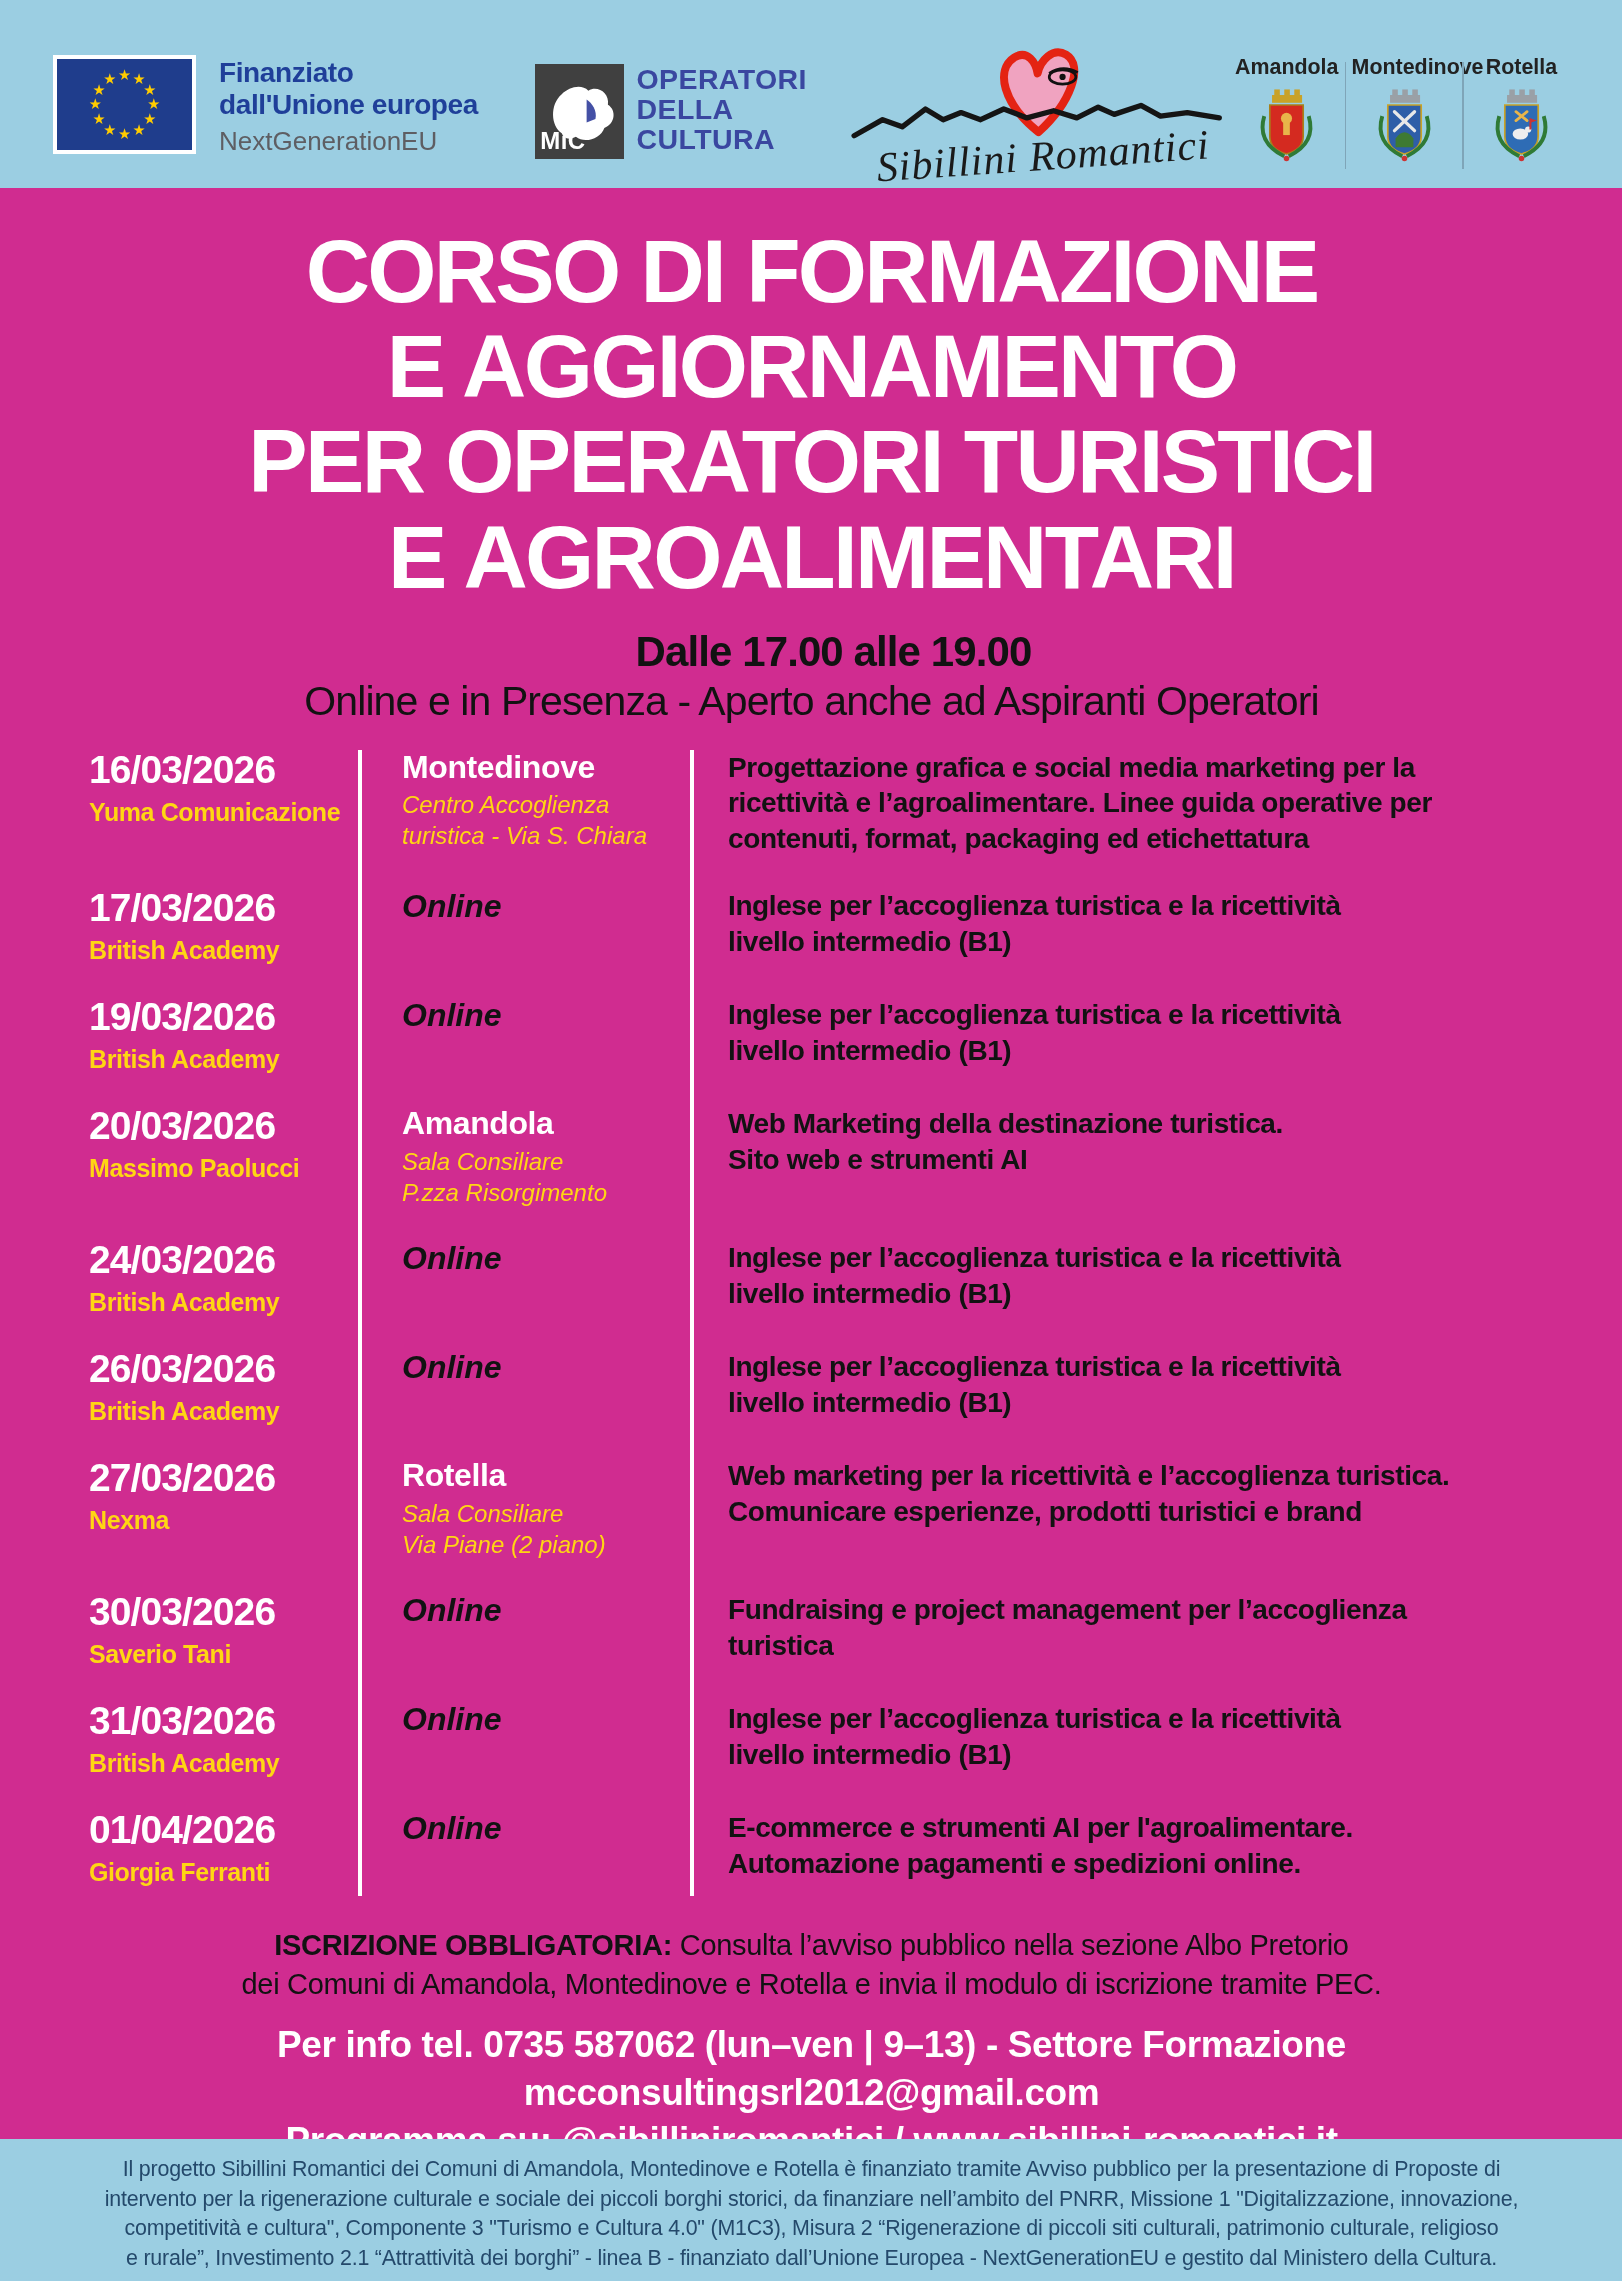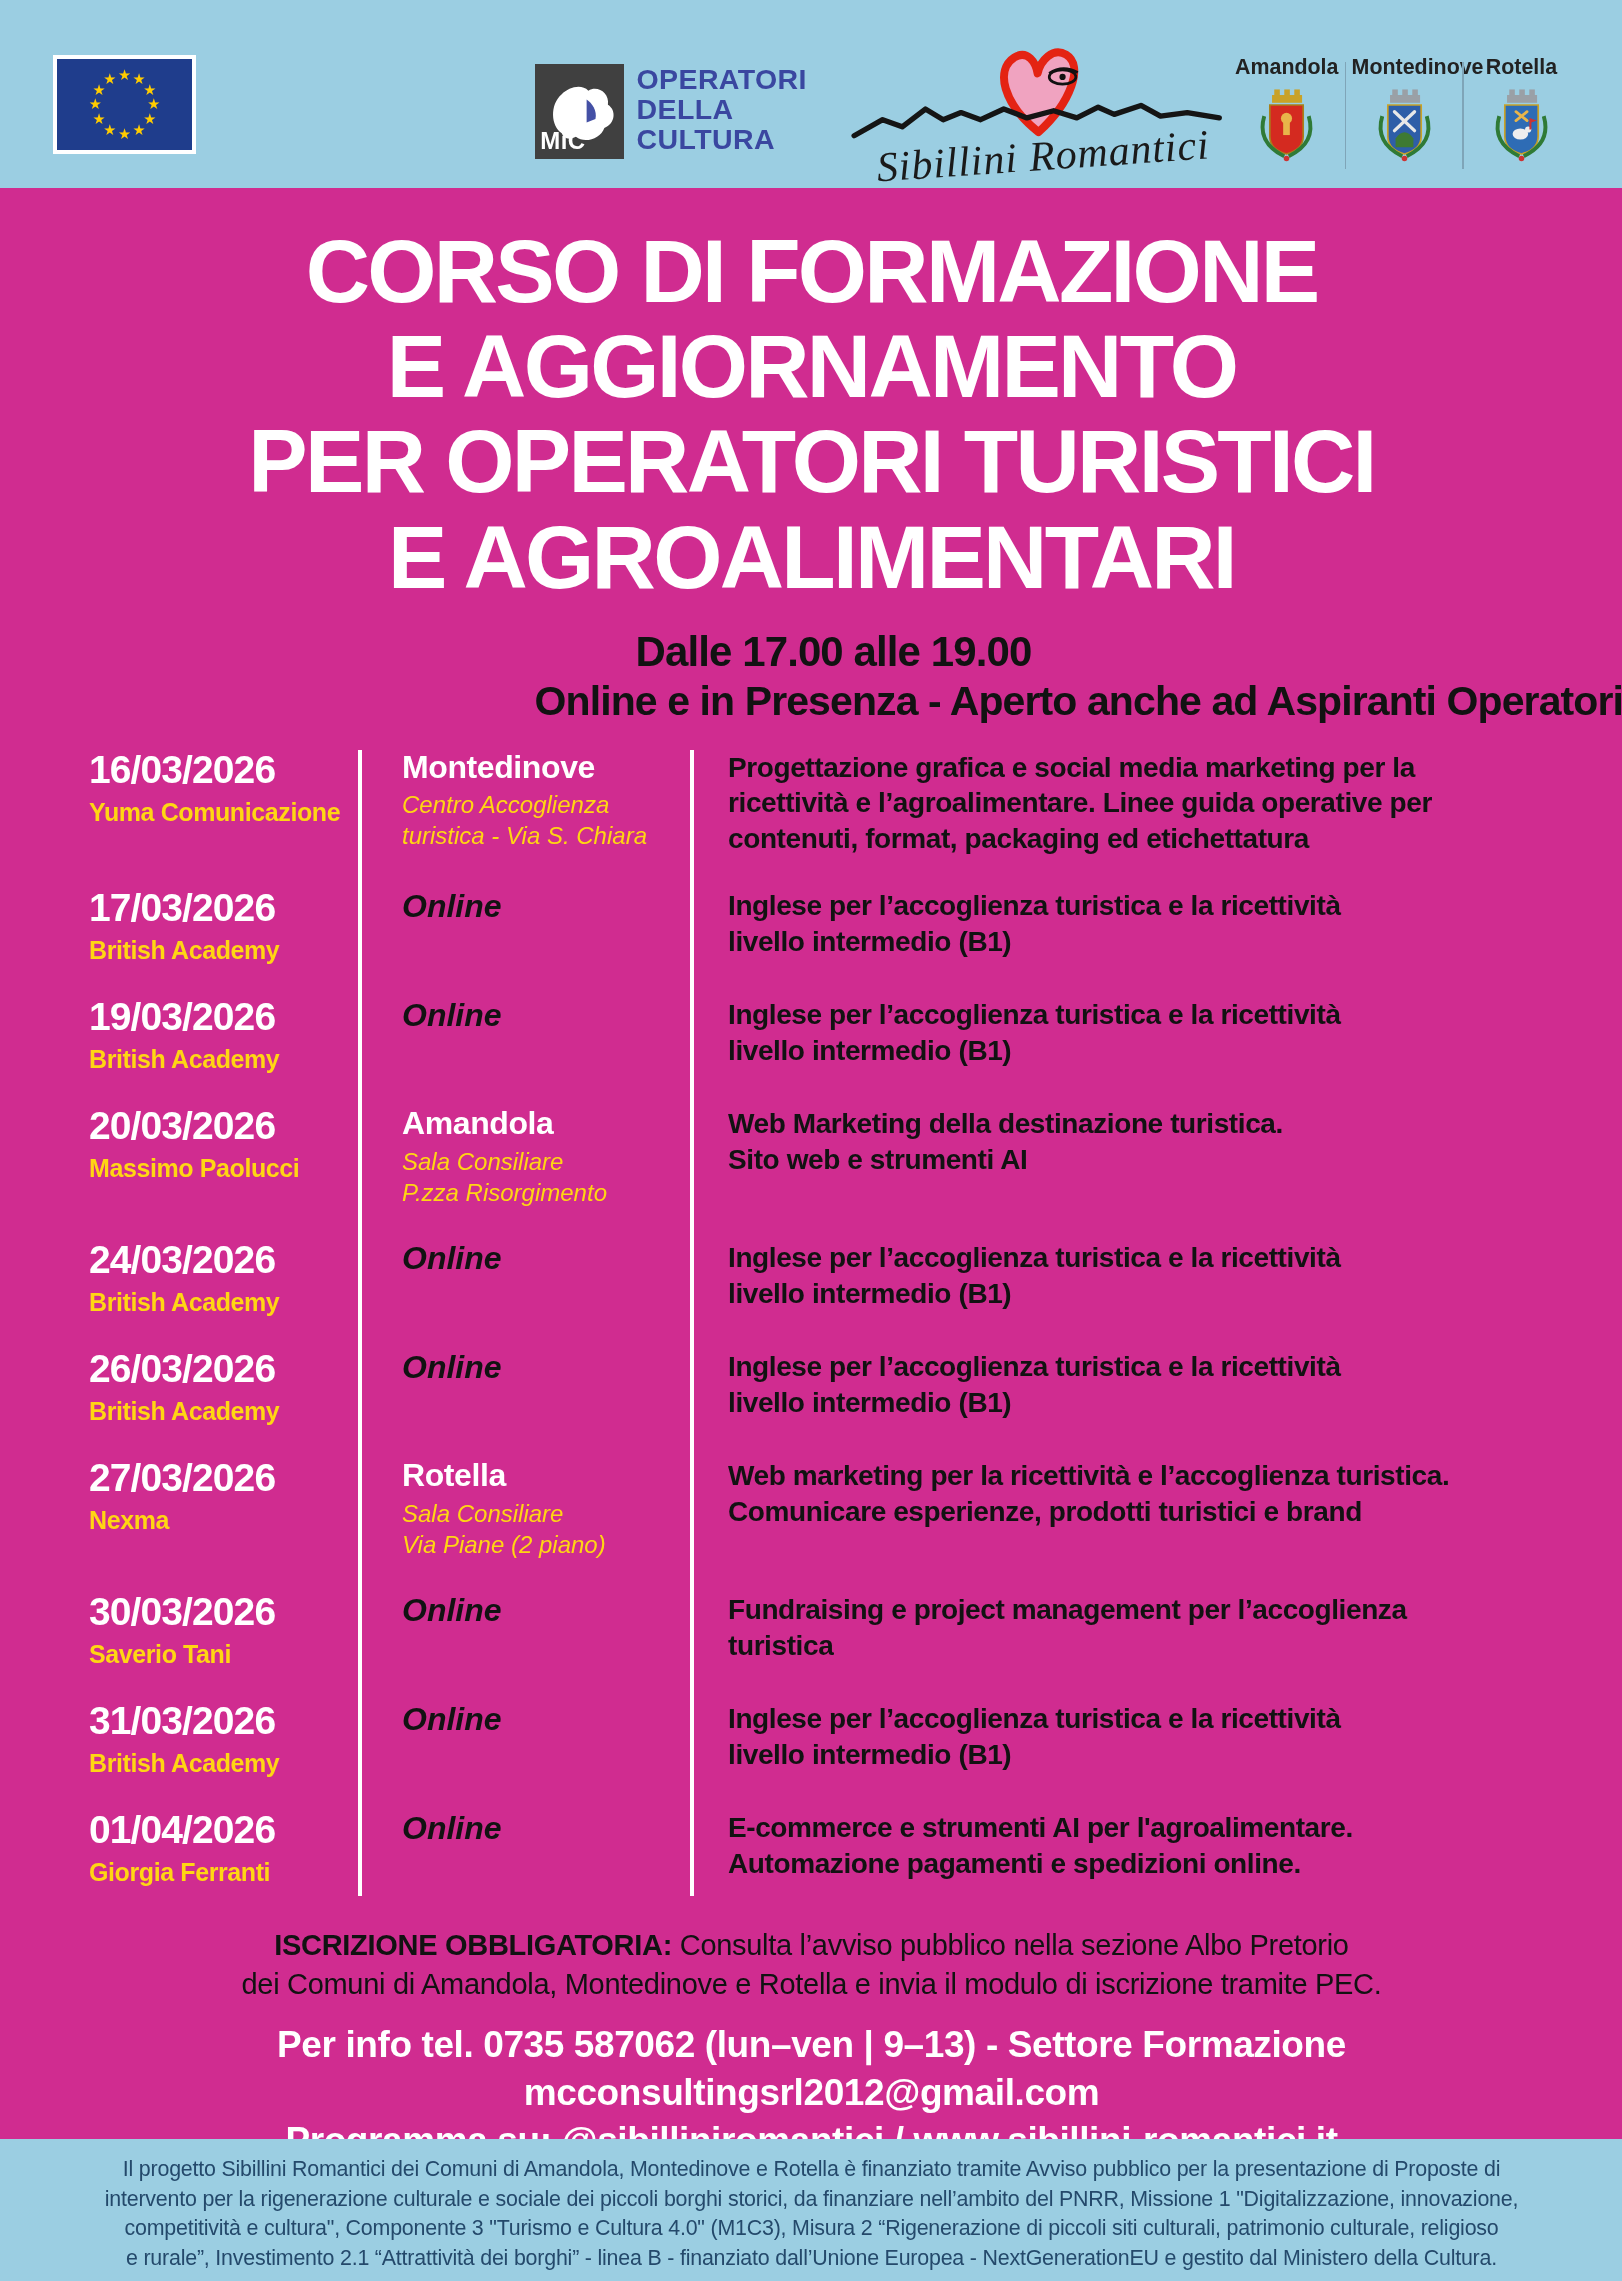--- a/index.html
+++ b/index.html
@@ -27,21 +27,21 @@
   .stemmi { position:absolute; right:49px; top:55px; display:flex; align-items:flex-start; }
   .crest { width:105px; text-align:center; }
   .crest-label { font-size:21.4px; font-weight:bold; color:#222; margin-bottom:5.3px; }
   .crest-sep { width:1.8px; height:107px; background:#7FA5B8; margin:7.1px 5.3px 0 5.3px; }
 
   
   .poster { position:relative; width:100%; height:1951px; background:#D02C90; overflow:hidden; }
   .title { margin:36px 27px 0 27px; text-align:center; color:#ffffff; font-weight:bold;
     font-size:89px; line-height:1.07; letter-spacing:-2.7px; white-space:pre-line; }
   .time { margin-top:23px; text-align:center; color:#121212; font-weight:bold; font-size:42px; letter-spacing:-0.9px;padding-left:44px; }
-  .mode { margin-top:1.8px; text-align:right; color:#121212; font-weight:bold; font-size:41px; letter-spacing:-0.9px; }
+  .mode { margin-top:1.8px; text-align:center; color:#121212; font-weight:normal; font-size:41px; letter-spacing:-0.9px; }
 
   .table { margin:25px 62px 0 89px; display:grid; grid-template-columns:269px 332px 1fr; }
   .td { padding-bottom:32px; }
   .c2 { border-left:4.5px solid #ffffff; padding-left:40px; }
   .c3 { border-left:4.5px solid #ffffff; padding-left:34px; padding-right:7.1px; }
   .td.last { padding-bottom:9px; }
   .date { color:#ffffff; font-weight:bold; font-size:39px; letter-spacing:-0.9px; line-height:1.05; }
   .speaker { color:#FFD613; font-weight:bold; font-size:25px; margin-top:7.1px; letter-spacing:-0.4px; }
   .locname { color:#ffffff; font-weight:bold; font-size:32px; letter-spacing:-0.4px; line-height:1.1; }
   .venue { color:#FFD613; font-style:italic; font-size:24px; line-height:1.28; margin-top:5.3px; white-space:pre-line; }
@@ -77,20 +77,25 @@
             <text x="41.3" y="28.7">★</text>
             <text x="36.5" y="33.5">★</text>
           <text x="30" y="35.2">★</text>
             <text x="23.5" y="33.5">★</text>
             <text x="18.7" y="28.7">★</text>
           <text x="17" y="22.2">★</text>
             <text x="18.7" y="15.7">★</text>
             <text x="23.5" y="11">★</text>
         </g>
       </svg>
+      <div class="eu-texts">
+        <div class="eu-line">Finanziato</div>
+        <div class="eu-line">dall'Unione europea</div>
+        <div class="eu-ngeu">NextGenerationEU</div>
+      </div>
     </div>
 
     <div class="mic-block">
       <div class="mic-square">
         <svg width="89" height="95" viewBox="0 0 100 107">
           <path d="M30,78 C18,70 16,46 30,34 C38,26 52,22 60,30 C70,24 84,32 82,46 C92,52 90,68 78,72 C74,84 56,90 46,82 C38,86 32,84 30,78 Z" fill="#ffffff"></path>
           <path d="M58,40 C64,44 70,52 68,62 L58,66 Z" fill="#4450A5"></path>
         </svg>
         <span class="mic-short">MiC</span>
       </div>

